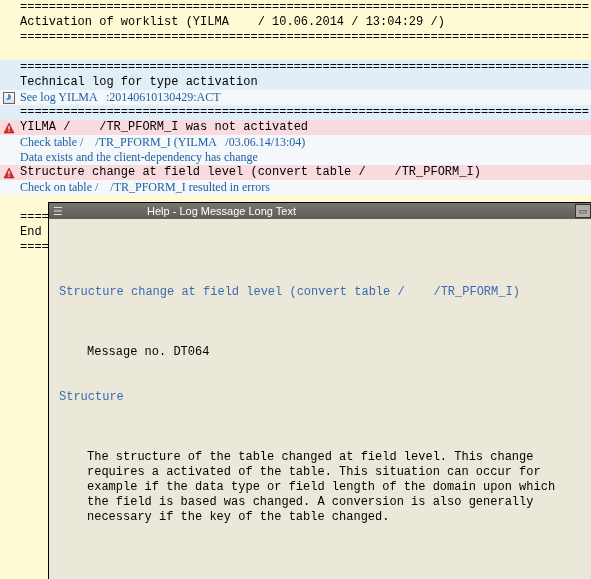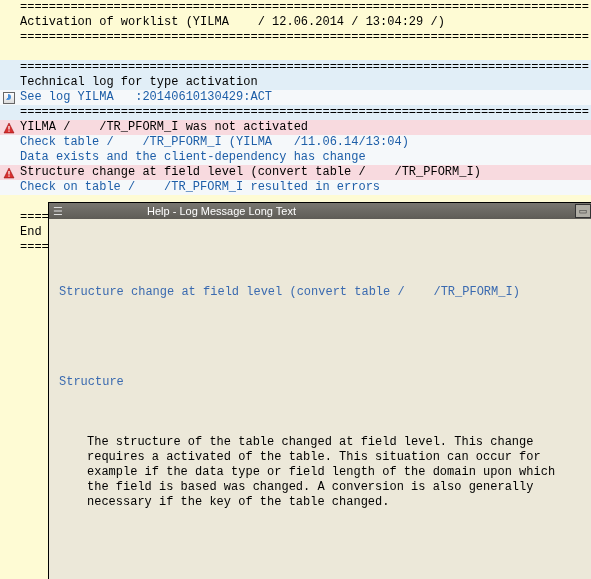--- a/index.html
+++ b/index.html
@@ -28,21 +28,21 @@
     align-items: center;
     justify-content: center;
     flex-shrink: 0;
   }
   .text-cell {
     flex: 1;
     padding-left: 2px;
     color: #000;
   }
   .bg-yellow { background: #fefbd4; }
-  .bg-white { background: #f5f8fa; }
+  .bg-white { background: #f5f8fa; font-family: Liberation Serif, serif; }
   .bg-pink { background: #f8dadf; }
   .bg-blue { background: #e1eef7; }
   .text-blue { color: #1d5ea8; }
   .warn-triangle {
     width: 12px; height: 12px;
   }
   .doc-icon {
     width: 12px; height: 12px;
     background: linear-gradient(#fff,#ddd);
     border: 1px solid #666;
@@ -116,21 +116,21 @@
 </style>
 </head>
 <body>
 
 <div class="log-row bg-yellow">
   <span class="icon-cell"></span>
   <span class="text-cell">===============================================================================</span>
 </div>
 <div class="log-row bg-yellow">
   <span class="icon-cell"></span>
-  <span class="text-cell">Activation of worklist (YILMA    / 12.06.2014 / 13:04:29 /)</span>
+  <span class="text-cell">Activation of worklist (YILMA    / 10.06.2014 / 13:04:29 /)</span>
 </div>
 <div class="log-row bg-yellow">
   <span class="icon-cell"></span>
   <span class="text-cell">===============================================================================</span>
 </div>
 <div class="log-row bg-yellow">
   <span class="icon-cell"></span>
   <span class="text-cell"></span>
 </div>
 <div class="log-row bg-blue">
@@ -154,21 +154,21 @@
     <svg class="warn-triangle" viewBox="0 0 12 12">
         <polygon points="6,1 11,11 1,11" fill="#d83030" stroke="#800" stroke-width="0.5"></polygon>
         <rect x="5.4" y="4" width="1.2" height="3.5" fill="#fff"></rect>
         <rect x="5.4" y="8.5" width="1.2" height="1.2" fill="#fff"></rect>
       </svg>
   </span>
   <span class="text-cell">YILMA /    /TR_PFORM_I was not activated</span>
 </div>
 <div class="log-row bg-white">
   <span class="icon-cell"></span>
-  <span class="text-cell text-blue">Check table /    /TR_PFORM_I (YILMA   /11.06.14/13:04)</span>
+  <span class="text-cell text-blue">Check table /    /TR_PFORM_I (YILMA   /03.06.14/13:04)</span>
 </div>
 <div class="log-row bg-white">
   <span class="icon-cell"></span>
   <span class="text-cell text-blue">Data exists and the client-dependency has change</span>
 </div>
 <div class="log-row bg-pink">
   <span class="icon-cell">
     <svg class="warn-triangle" viewBox="0 0 12 12">
         <polygon points="6,1 11,11 1,11" fill="#d83030" stroke="#800" stroke-width="0.5"></polygon>
         <rect x="5.4" y="4" width="1.2" height="3.5" fill="#fff"></rect>
@@ -201,21 +201,21 @@
 <div class="help-dialog">
   <div class="help-titlebar">
     <span class="menu-icon">☰</span>
     <span class="title-text">Help - Log Message Long Text</span>
     <span class="close-box">▭</span>
   </div>
   <div class="help-body">
 <br>
 <br><span class="section-title">Structure change at field level (convert table /    /TR_PFORM_I)</span>
 <br>
-<br>
+<br><span class="indent">Message no. DT064</span>
 <br><span class="section-title">Structure</span>
 <br>
 <br><span class="indent">The structure of the table changed at field level. This change requires a activated of the table. This situation can occur for example if the data type or field length of the domain upon which the field is based was changed. A conversion is also generally necessary if the key of the table changed.</span>
 <br>
 <br>
 <br>
 <br>
 
 <br>
 <br>

